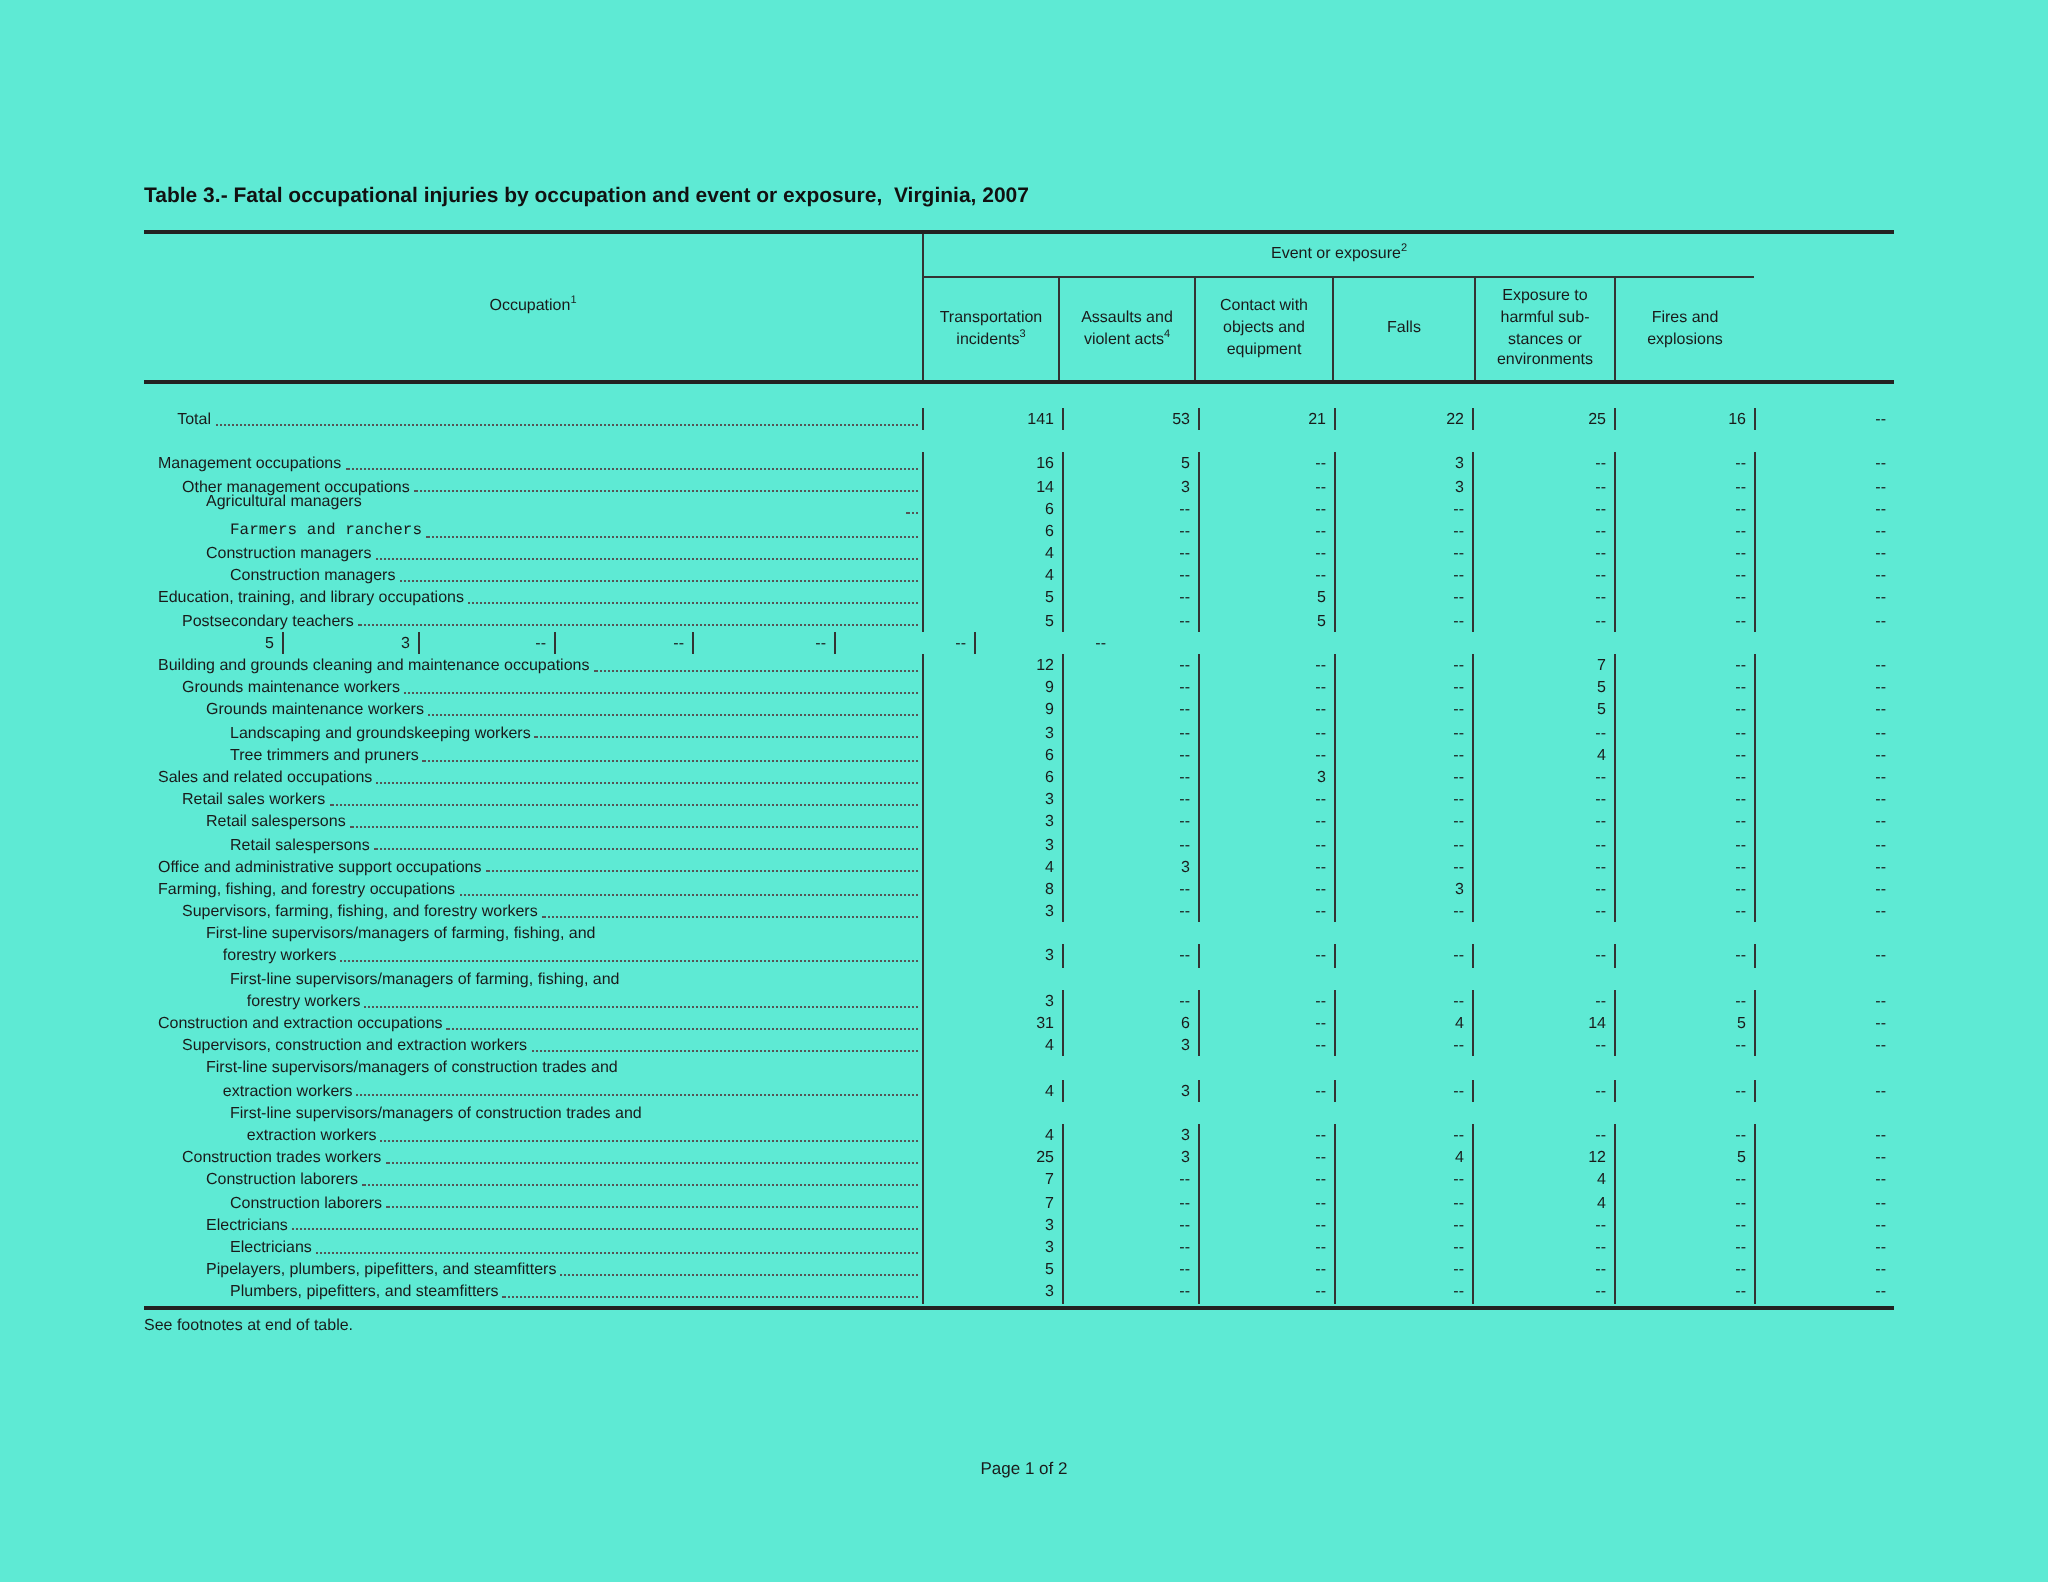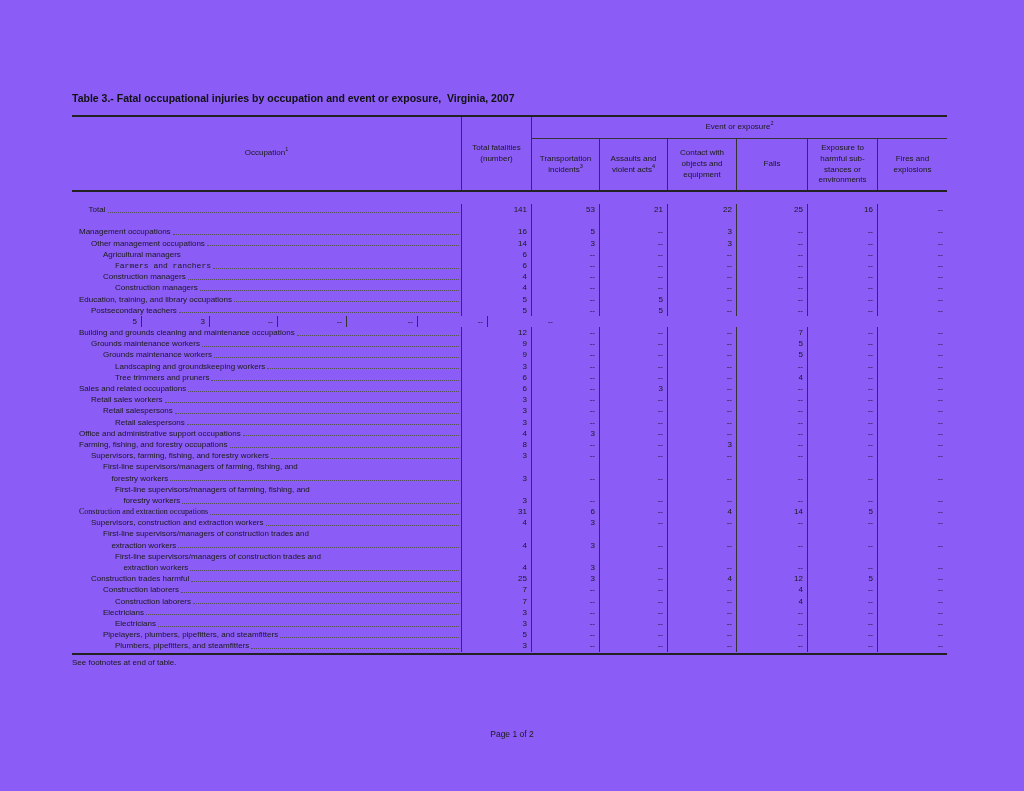--- a/index.html
+++ b/index.html
@@ -1,17 +1,17 @@
 <!DOCTYPE html>
 <html><head>
 <meta charset="utf-8">
 <style>
   html,body{margin:0;padding:0;background:#e8e8e8;}
   .page{
-    position:relative;width:1024px;height:791px;background:#8b5cf6;
+    position:relative;width:1024px;height:791px;background:#5eead4;
     font-family:"Liberation Sans",sans-serif;color:#1a1a1a;overflow:hidden;
   }
   .title{
     position:absolute;left:72px;top:92px;font-size:10.5px;font-weight:bold;
     white-space:pre;color:#111;
   }
   .tbl{position:absolute;left:72px;top:115px;width:875px;}
   .hdr{
     box-sizing:border-box;height:77px;display:flex;
     border-top:2px solid #222;border-bottom:2px solid #222;
@@ -28,21 +28,21 @@
   .h-eventrow{flex:1;display:flex;}
   .h-ev{flex-direction:column;justify-content:center;}
   .h-ev{box-sizing:border-box;display:flex;align-items:center;border-right:1px solid #333;}
   .h-ev:last-child{border-right:none;}
   .w1{width:68px}.w2{width:68px}.w3{width:69px}.w4{width:71px}.w5{width:70px}.w6{width:69px}
   sup{font-size:5.5px;vertical-align:super;line-height:0;}
   .bdy{
     box-sizing:border-box;height:463px;border-bottom:2px solid #222;
     padding-top:12px;font-size:8px;
   }
-  .line{display:flex;height:11.2px;line-height:11.2px;}
+  .line{display:flex;height:11.2px;line-height:11.2px;align-items:flex-end;}
   .cell{box-sizing:border-box;border-right:1px solid #333;overflow:hidden;}
   .occ{width:390px;display:flex;}
   .occ-label{white-space:nowrap;}
   .leader{
     flex:1 1 auto;min-width:6px;align-self:flex-end;
     border-bottom:1px dotted #555;margin:0 2px 2.5px 2px;
   }
   .val{width:70px;text-align:right;padding-right:4px;}
   .val.c1{width:68px}.val.c2{width:68px}.val.c3{width:69px}
   .val.c4{width:71px}.val.c5{width:70px}.val.c6{width:69px;border-right:none;}
@@ -53,22 +53,20 @@
 <body>
 
 <div class="page">
 
   <div class="title">Table 3.- Fatal occupational injuries by occupation and event or exposure,  Virginia, 2007</div>
 
   <div class="tbl">
 
     <div class="hdr">
       <div class="hcell h-occ"><span><span>Occupation</span><sup>1</sup></span></div>
-      <div class="hcell h-total"><span><span>Total fatalities
-(number)</span><sup></sup></span></div>
       <div class="h-events">
         <div class="h-group hcell"><span><span>Event or exposure</span><sup>2</sup></span></div>
         <div class="h-eventrow">
           <div class="hcell h-ev w1"><span><span>Transportation
 incidents</span><sup>3</sup></span></div>
           <div class="hcell h-ev w2"><span><span>Assaults and
 violent acts</span><sup>4</sup></span></div>
           <div class="hcell h-ev w3"><span><span>Contact with
 objects and
 equipment</span><sup></sup></span></div>
@@ -425,21 +423,21 @@
     </div>
     <div class="cell val c0">3</div>
     <div class="cell val c1">--</div>
     <div class="cell val c2">--</div>
     <div class="cell val c3">--</div>
     <div class="cell val c4">--</div>
     <div class="cell val c5">--</div>
     <div class="cell val c6">--</div>
   </div>
         <div class="line">
-    <div class="cell occ" style="padding-left: 7px; font-family: Liberation Serif, serif;">
+    <div class="cell occ" style="padding-left: 7px;">
       <span class="occ-label">Construction and extraction occupations</span>
       <span class="leader"></span>
     </div>
     <div class="cell val c0">31</div>
     <div class="cell val c1">6</div>
     <div class="cell val c2">--</div>
     <div class="cell val c3">4</div>
     <div class="cell val c4">14</div>
     <div class="cell val c5">5</div>
     <div class="cell val c6">--</div>
@@ -504,21 +502,21 @@
     <div class="cell val c0">4</div>
     <div class="cell val c1">3</div>
     <div class="cell val c2">--</div>
     <div class="cell val c3">--</div>
     <div class="cell val c4">--</div>
     <div class="cell val c5">--</div>
     <div class="cell val c6">--</div>
   </div>
         <div class="line">
     <div class="cell occ" style="padding-left: 19px;">
-      <span class="occ-label">Construction trades harmful</span>
+      <span class="occ-label">Construction trades workers</span>
       <span class="leader"></span>
     </div>
     <div class="cell val c0">25</div>
     <div class="cell val c1">3</div>
     <div class="cell val c2">--</div>
     <div class="cell val c3">4</div>
     <div class="cell val c4">12</div>
     <div class="cell val c5">5</div>
     <div class="cell val c6">--</div>
   </div>

